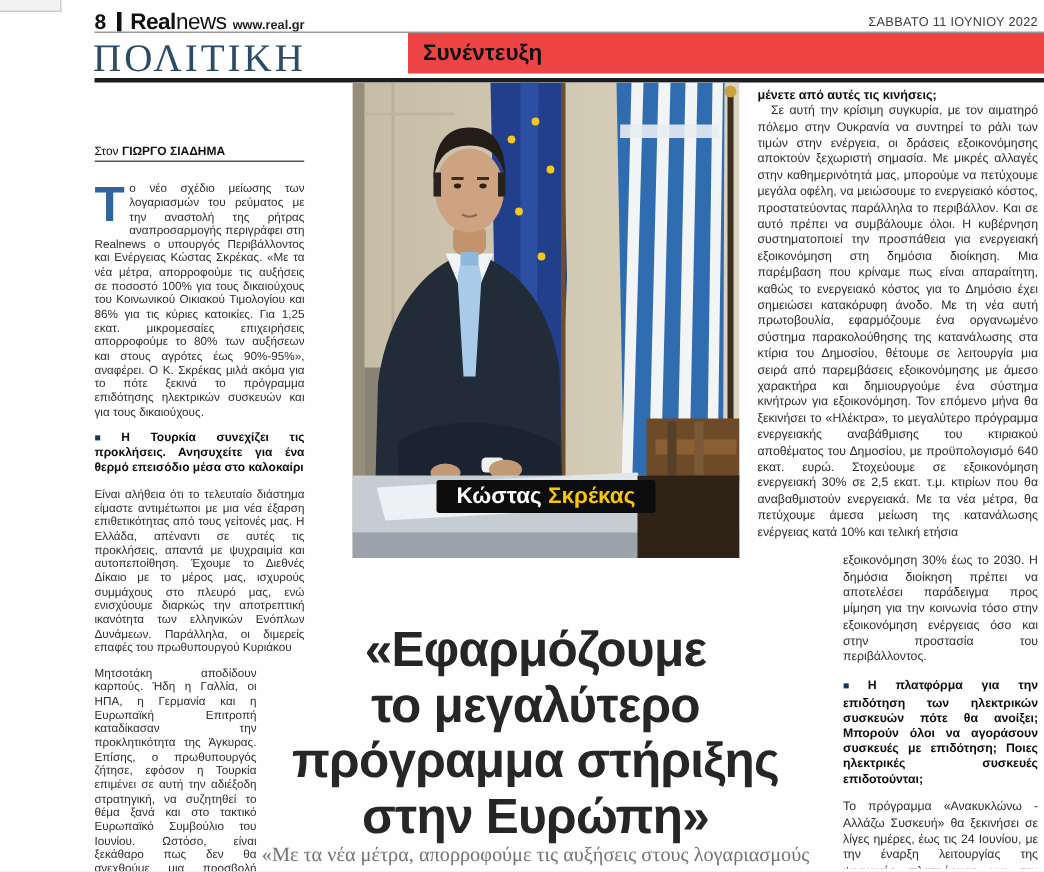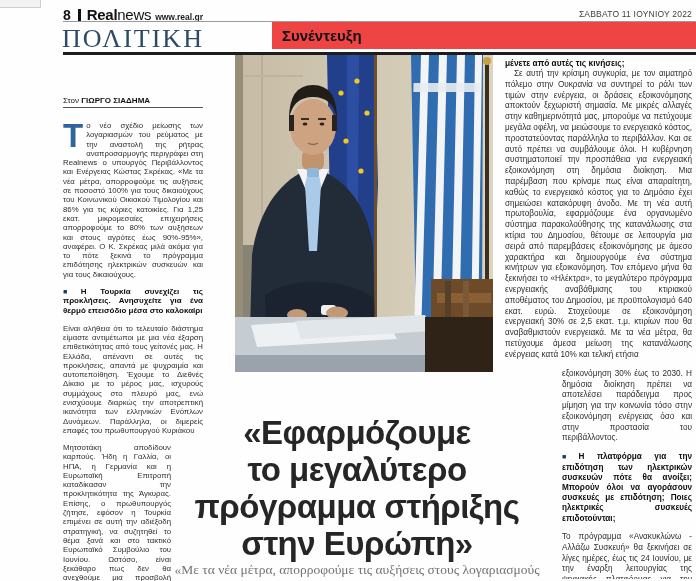--- a/index.html
+++ b/index.html
@@ -159,21 +159,21 @@
         <polygon points="60,266 190,260 198,276 66,284" fill="#e0e6ea"></polygon>
         <rect x="0" y="300" width="258" height="17" fill="#9aa3ab"></rect>
         <rect x="196" y="224" width="62" height="42" fill="#6e4b28"></rect>
         <rect x="202" y="238" width="54" height="10" fill="#8a5f33"></rect>
         <rect x="210" y="226" width="6" height="36" fill="#56402a"></rect>
         <rect x="228" y="226" width="6" height="36" fill="#7a5a36"></rect>
         <rect x="190" y="262" width="68" height="55" fill="#2f2317"></rect>
       </g>
     </svg>
     <figcaption class="caption">
-      <br>
+      <span class="cap1"><span>Κώστας </span><span class="accent">Σκρέκας</span></span><br>
     </figcaption>
   </figure>
 
   <div class="headline pre">«Εφαρμόζουμε
 το μεγαλύτερο
 πρόγραμμα στήριξης
 στην Ευρώπη»</div>
   <div class="subquote pre">«Με τα νέα μέτρα, απορροφούμε τις αυξήσεις στους λογαριασμούς
 ρεύματος σε ποσοστό 100% για τους δικαιούχους του Κοινωνικού
 Οικιακού Τιμολογίου και 86% για τις κύριες κατοικίες»</div>

